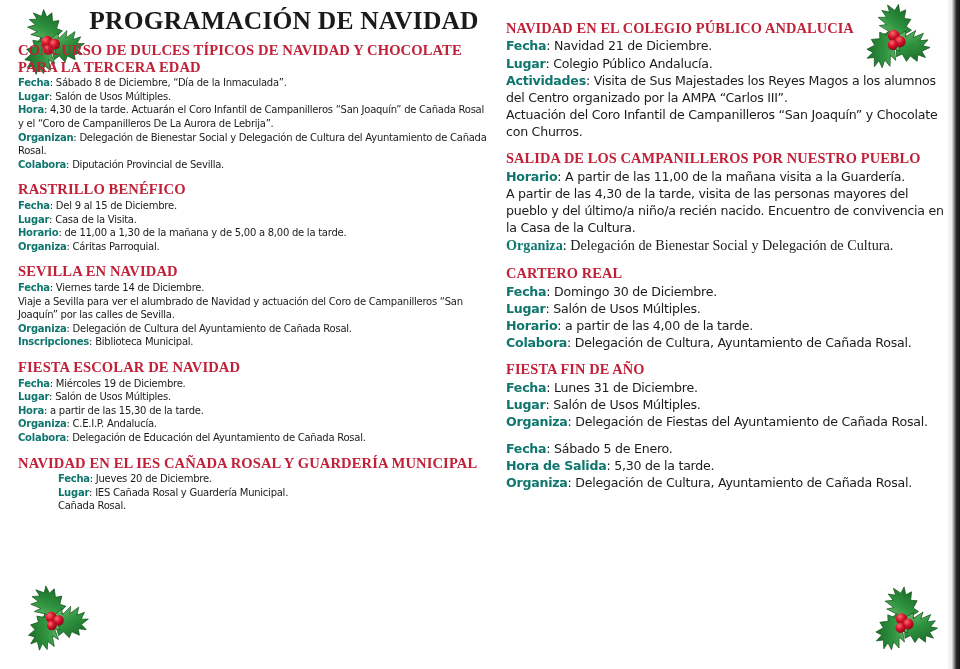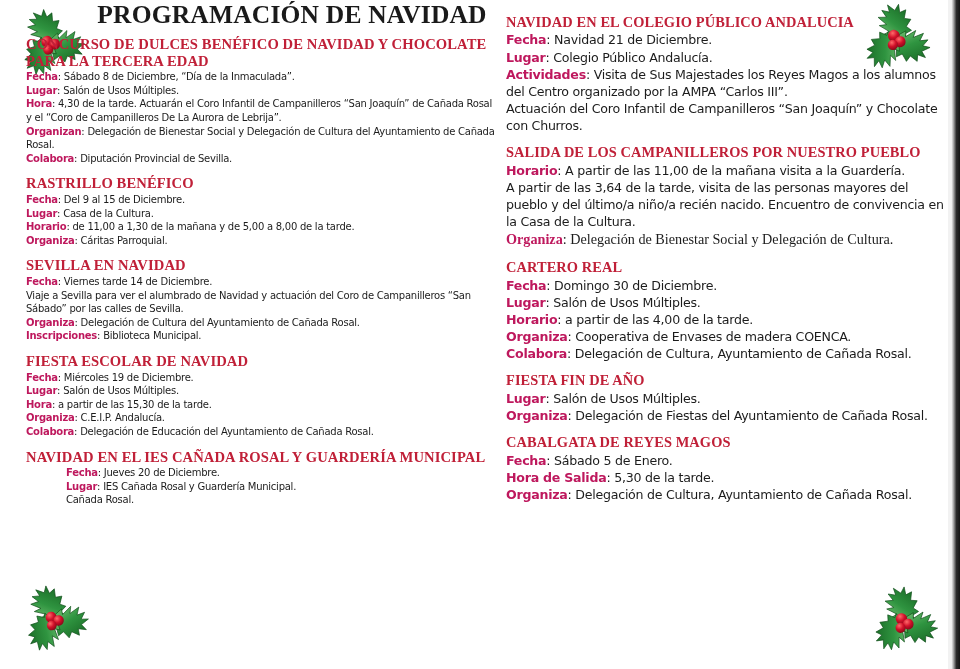--- a/index.html
+++ b/index.html
@@ -43,22 +43,22 @@
     position: absolute;
     top: 0; left: 0;
     width: 960px;
     height: 669px;
   }
   .col {
     position: absolute;
     top: 0;
     box-sizing: border-box;
   }
-  .col-left  { left: 26px;  width: 470px; }
-  .col-right { left: 506px; width: 440px; padding-top: 14px; }
+  .col-left  { left: 18px;  width: 470px; padding-top: 6px; }
+  .col-right { left: 506px; width: 440px; padding-top: 20px; }
 
   
   .doc-title {
     font-family: "Liberation Serif", "DejaVu Serif", serif;
     font-weight: bold;
     font-size: 25.5px;
     color: #1a1a1a;
     letter-spacing: 0.2px;
     text-align: center;
     margin: 0 0 6px 62px;
@@ -84,21 +84,21 @@
     font-size: 10px;
     line-height: 1.36;
     color: #1c1c1c;
     margin: 0;
     letter-spacing: -0.25px;
   }
   .col-right .line { font-size: 12.6px; }
 
   .line b, .lbl {
     font-weight: bold;
-    color: #be185d;
+    color: #0f766e;
   }
 
   
   .line.serif {
     font-family: "Liberation Serif", "DejaVu Serif", serif;
     font-size: 14.2px;
     letter-spacing: 0;
   }
   .line.serif .lbl { font-weight: bold; }
 
@@ -199,43 +199,43 @@
       <circle cx="5" cy="3" r="6.0" fill="url(#bg1)"></circle>
       <circle cx="-3" cy="8" r="5.6" fill="url(#bg1)"></circle>
     </g>
   </svg>
 
   <div class="columns">
     <div class="col col-left">
       <h1 class="doc-title">PROGRAMACIÓN DE NAVIDAD</h1>
       <div id="left-sections">
           <div class="section">
-            <div class="sec-title">CONCURSO DE DULCES BENÉFICO DE NAVIDAD Y CHOCOLATE PARA LA TERCERA EDAD</div>
+            <div class="sec-title">CONCURSO DE DULCES TÍPICOS DE NAVIDAD Y CHOCOLATE PARA LA TERCERA EDAD</div>
             <div>
               <p class="line"><span class="lbl">Fecha</span>: <span>Sábado 8 de Diciembre, “Día de la Inmaculada”.</span></p>
               <p class="line"><span class="lbl">Lugar</span>: <span>Salón de Usos Múltiples.</span></p>
               <p class="line"><span class="lbl">Hora</span>: <span>4,30 de la tarde. Actuarán el Coro Infantil de Campanilleros “San Joaquín” de Cañada Rosal y el “Coro de Campanilleros De La Aurora  de Lebrija”.</span></p>
               <p class="line"><span class="lbl">Organizan</span>: <span>Delegación de Bienestar Social y Delegación de Cultura del Ayuntamiento de Cañada Rosal.</span></p>
               <p class="line"><span class="lbl">Colabora</span>: <span>Diputación Provincial de Sevilla.</span></p>
             </div>
           </div>
           <div class="section">
             <div class="sec-title">RASTRILLO BENÉFICO</div>
             <div>
               <p class="line"><span class="lbl">Fecha</span>: <span>Del 9 al 15 de Diciembre.</span></p>
-              <p class="line"><span class="lbl">Lugar</span>: <span>Casa de la Cultura.</span></p>
+              <p class="line"><span class="lbl">Lugar</span>: <span>Casa de la Visita.</span></p>
               <p class="line"><span class="lbl">Horario</span>: <span>de 11,00 a 1,30 de la mañana y de 5,00 a 8,00 de la tarde.</span></p>
               <p class="line"><span class="lbl">Organiza</span>: <span>Cáritas Parroquial.</span></p>
             </div>
           </div>
           <div class="section">
             <div class="sec-title">SEVILLA EN NAVIDAD</div>
             <div>
               <p class="line"><span class="lbl">Fecha</span>: <span>Viernes tarde 14 de Diciembre.</span></p>
-              <p class="line"><span>Viaje a Sevilla para ver el alumbrado de Navidad y actuación del Coro de Campanilleros “San Sábado” por las calles de Sevilla.</span></p>
+              <p class="line"><span>Viaje a Sevilla para ver el alumbrado de Navidad y actuación del Coro de Campanilleros “San Joaquín” por las calles de Sevilla.</span></p>
               <p class="line"><span class="lbl">Organiza</span>: <span>Delegación de Cultura del Ayuntamiento de Cañada Rosal.</span></p>
               <p class="line"><span class="lbl">Inscripciones</span>: <span>Biblioteca Municipal.</span></p>
             </div>
           </div>
           <div class="section">
             <div class="sec-title">FIESTA ESCOLAR DE NAVIDAD</div>
             <div>
               <p class="line"><span class="lbl">Fecha</span>: <span>Miércoles 19 de Diciembre.</span></p>
               <p class="line"><span class="lbl">Lugar</span>: <span>Salón de Usos Múltiples.</span></p>
               <p class="line"><span class="lbl">Hora</span>: <span>a partir de las 15,30 de la tarde.</span></p>
@@ -262,43 +262,42 @@
               <p class="line"><span class="lbl">Fecha</span>: <span>Navidad 21 de Diciembre.</span></p>
               <p class="line"><span class="lbl">Lugar</span>: <span>Colegio Público Andalucía.</span></p>
               <p class="line"><span class="lbl">Actividades</span>: <span>Visita de Sus Majestades los Reyes Magos a los alumnos del Centro organizado por la AMPA “Carlos III”.</span></p>
               <p class="line"><span>Actuación del Coro Infantil de Campanilleros “San Joaquín” y Chocolate con Churros.</span></p>
             </div>
           </div>
           <div class="section">
             <div class="sec-title">SALIDA DE LOS CAMPANILLEROS POR NUESTRO PUEBLO</div>
             <div>
               <p class="line"><span class="lbl">Horario</span>: <span>A partir de las 11,00 de la mañana  visita a la Guardería.</span></p>
-              <p class="line"><span>A partir de las 3,64 de la tarde, visita de las personas mayores del pueblo y del último/a niño/a recién nacido. Encuentro de convivencia en la Casa de la Cultura.</span></p>
+              <p class="line"><span>A partir de las 4,30 de la tarde, visita de las personas mayores del pueblo y del último/a niño/a recién nacido. Encuentro de convivencia en la Casa de la Cultura.</span></p>
               <p class="line serif"><span class="lbl">Organiza</span>: <span>Delegación de Bienestar Social y Delegación de Cultura.</span></p>
             </div>
           </div>
           <div class="section">
             <div class="sec-title">CARTERO REAL</div>
             <div>
               <p class="line"><span class="lbl">Fecha</span>: <span>Domingo 30 de Diciembre.</span></p>
               <p class="line"><span class="lbl">Lugar</span>: <span>Salón de Usos Múltiples.</span></p>
               <p class="line"><span class="lbl">Horario</span>: <span>a partir de las 4,00 de la tarde.</span></p>
-              <p class="line"><span class="lbl">Organiza</span>: <span>Cooperativa de Envases de madera COENCA.</span></p>
               <p class="line"><span class="lbl">Colabora</span>: <span>Delegación de Cultura, Ayuntamiento de Cañada Rosal.</span></p>
             </div>
           </div>
           <div class="section">
             <div class="sec-title">FIESTA FIN DE AÑO</div>
             <div>
+              <p class="line"><span class="lbl">Fecha</span>: <span>Lunes 31 de Diciembre.</span></p>
               <p class="line"><span class="lbl">Lugar</span>: <span>Salón de Usos Múltiples.</span></p>
               <p class="line"><span class="lbl">Organiza</span>: <span>Delegación de Fiestas del Ayuntamiento de Cañada Rosal.</span></p>
             </div>
           </div>
           <div class="section">
-            <div class="sec-title">CABALGATA DE REYES MAGOS</div>
             <div>
               <p class="line"><span class="lbl">Fecha</span>: <span>Sábado 5 de Enero.</span></p>
               <p class="line"><span class="lbl">Hora de Salida</span>: <span>5,30 de la tarde.</span></p>
               <p class="line"><span class="lbl">Organiza</span>: <span>Delegación de Cultura, Ayuntamiento de Cañada Rosal.</span></p>
             </div>
           </div>
         </div>
     </div>
   </div>
 

